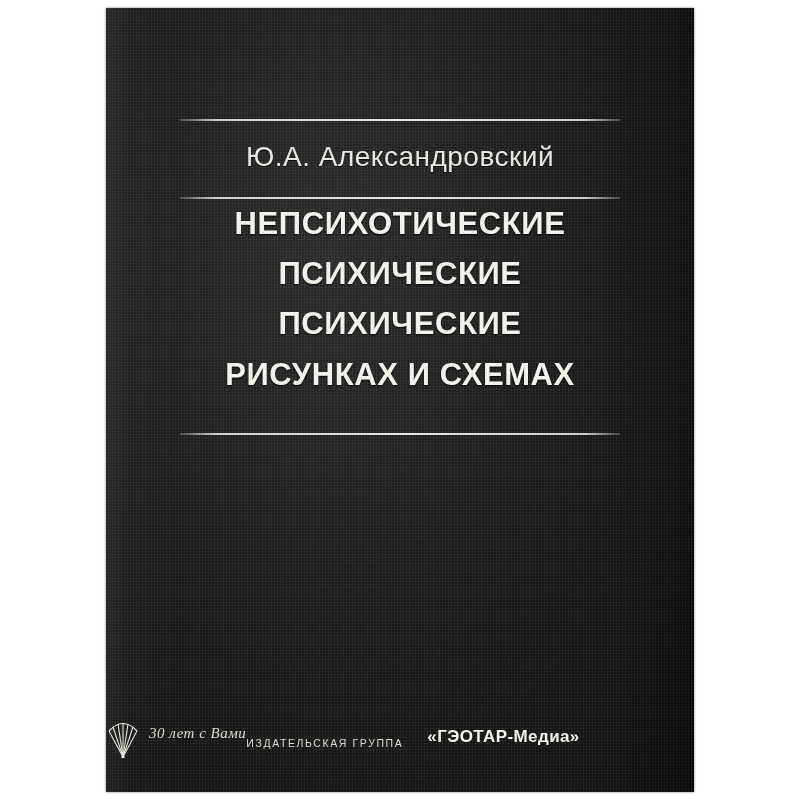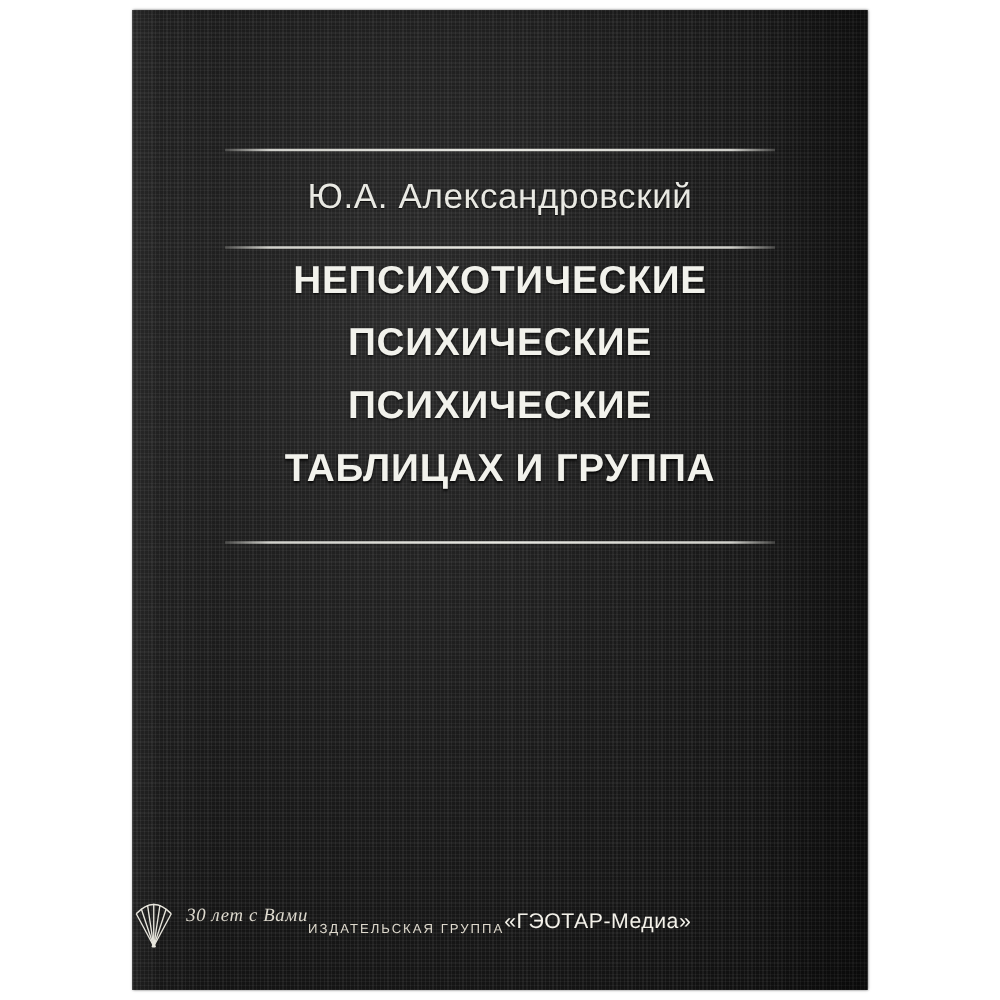--- a/index.html
+++ b/index.html
@@ -155,23 +155,24 @@
     font-size: 10.5px;
     letter-spacing: 1.6px;
     text-align: center;
     font-weight: 400;
   }
 
   .pub-name {
     margin-top: 2px;
     color: #f4f2ea;
     font-size: 17px;
-    font-weight: 400;
+    font-weight: 700;
     letter-spacing: 0.4px;
     text-align: center;
+    margin-left: 24px;
   }
 </style>
 </head>
 <body>
 
 <div id="page">
 
   <div class="book-cover">
     <div class="cover-sheen"></div>
 
@@ -180,21 +181,21 @@
       <div class="rule rule-top"></div>
 
       <div class="author">Ю.А. Александровский</div>
 
       <div class="rule rule-mid"></div>
 
       <div class="title-block">
         <span class="title-line">НЕПСИХОТИЧЕСКИЕ</span>
         <span class="title-line">ПСИХИЧЕСКИЕ</span>
         <span class="title-line">ПСИХИЧЕСКИЕ</span>
-        <span class="title-line">ТАБЛИЦАХ И ГРУППА</span>
+        <span class="title-line">РИСУНКАХ И СХЕМАХ</span>
       </div>
 
       <div class="rule rule-bottom"></div>
 
       <div class="publisher">
         <div class="pub-row">
           <div class="pub-mark">
             <svg width="34" height="44" viewBox="0 0 34 44">
               <g stroke="#e8e6dd" stroke-width="1.1" fill="none">
                 <path d="M17 43 L3 17"></path>

